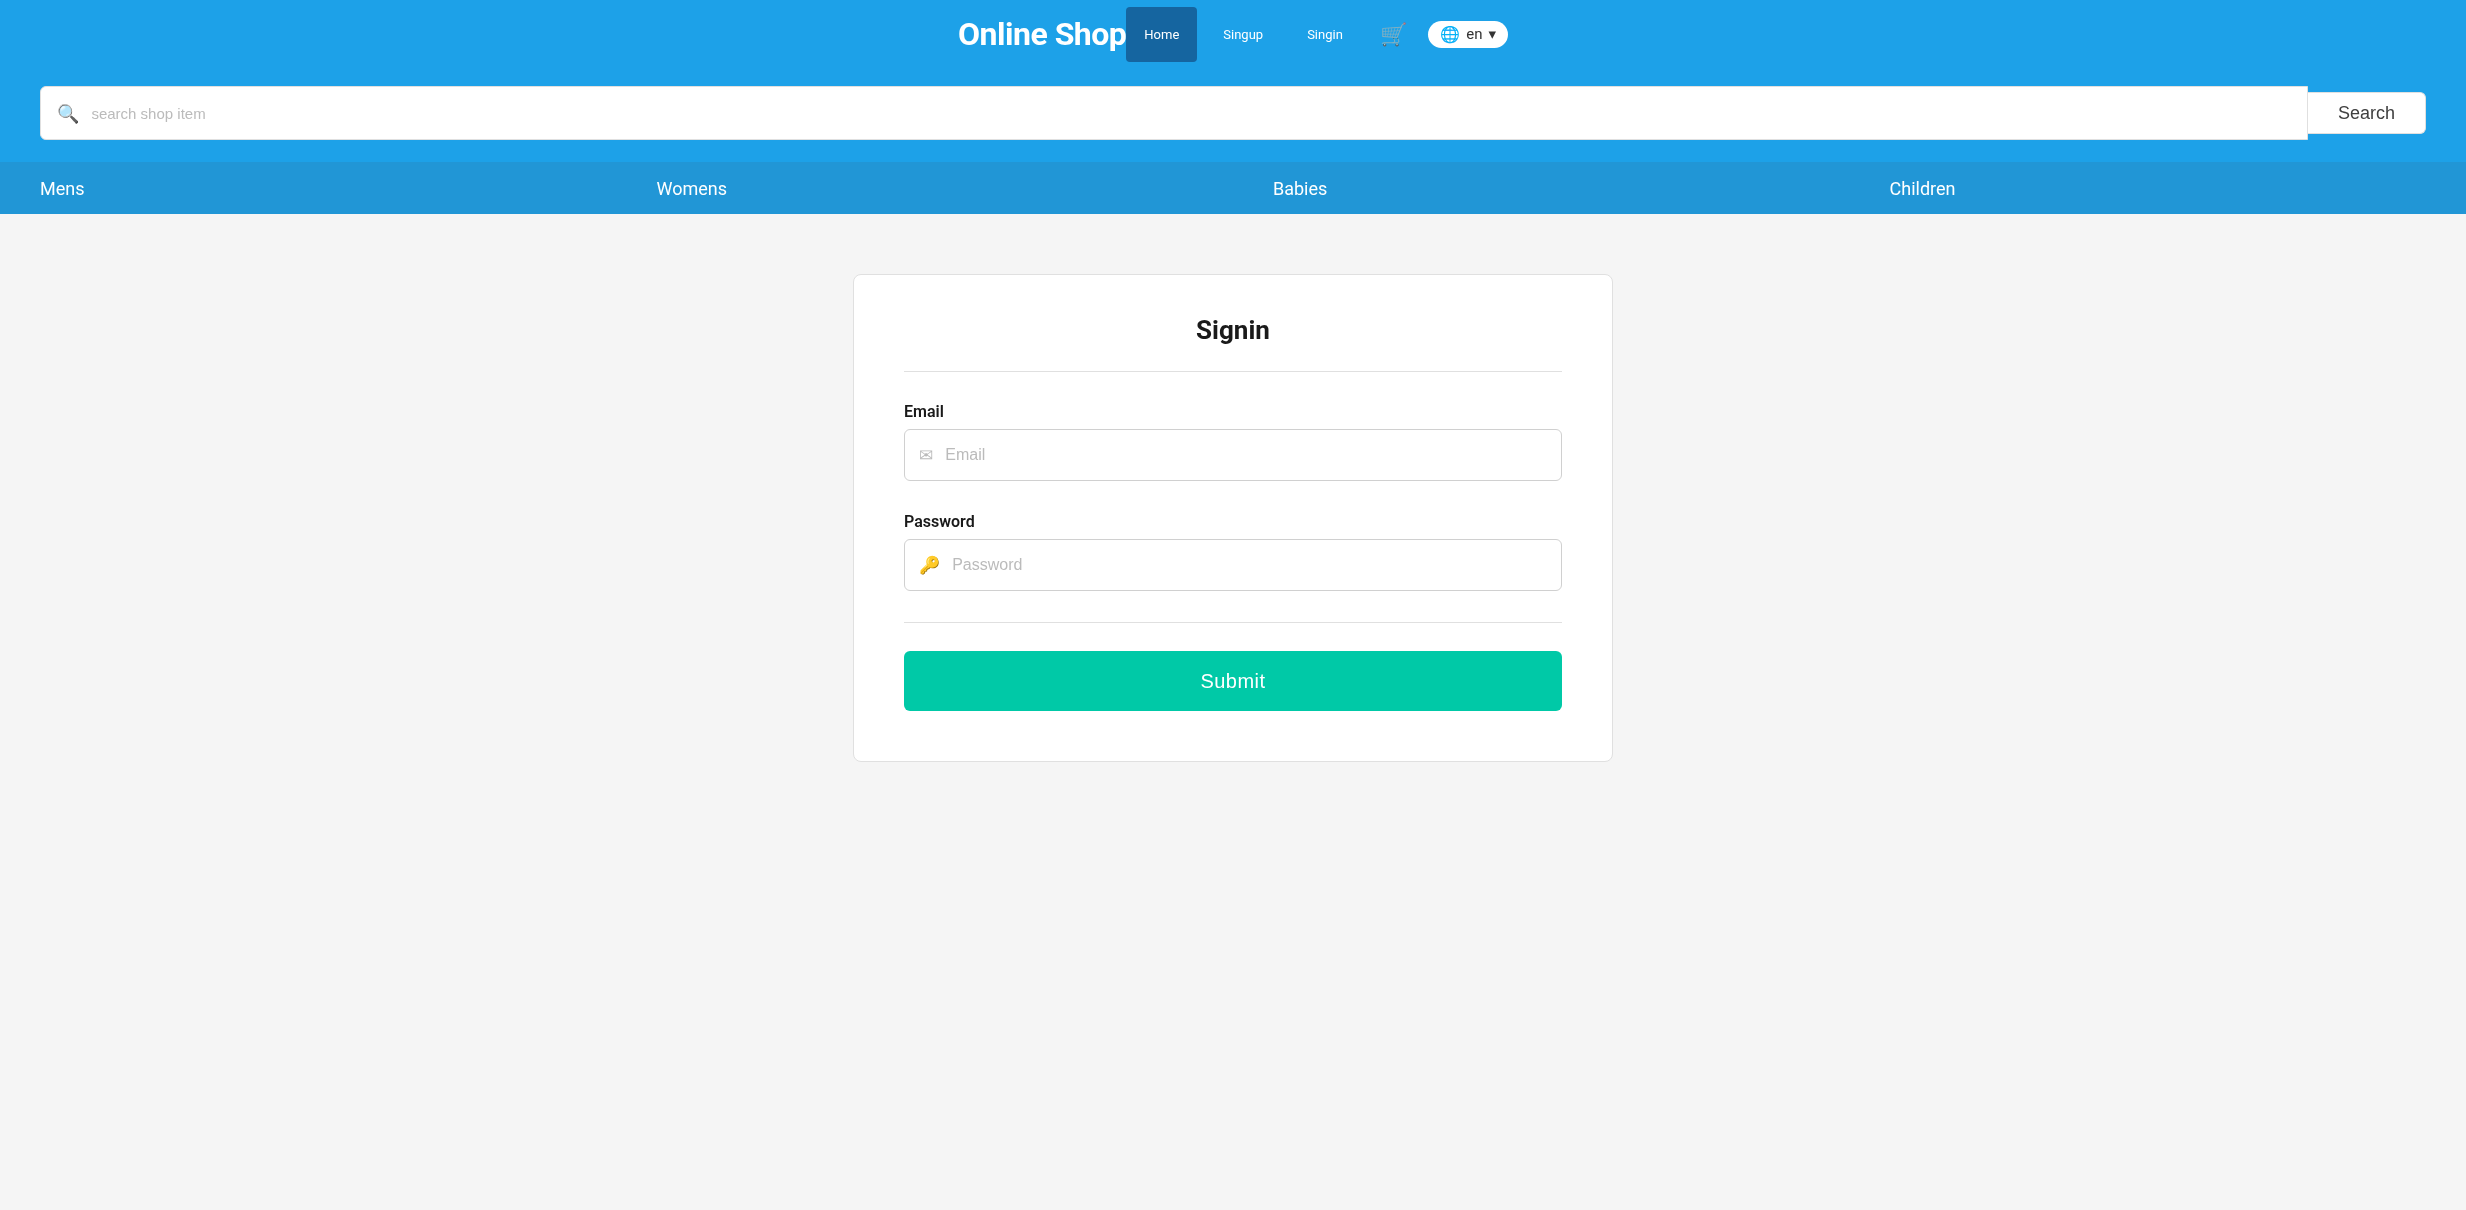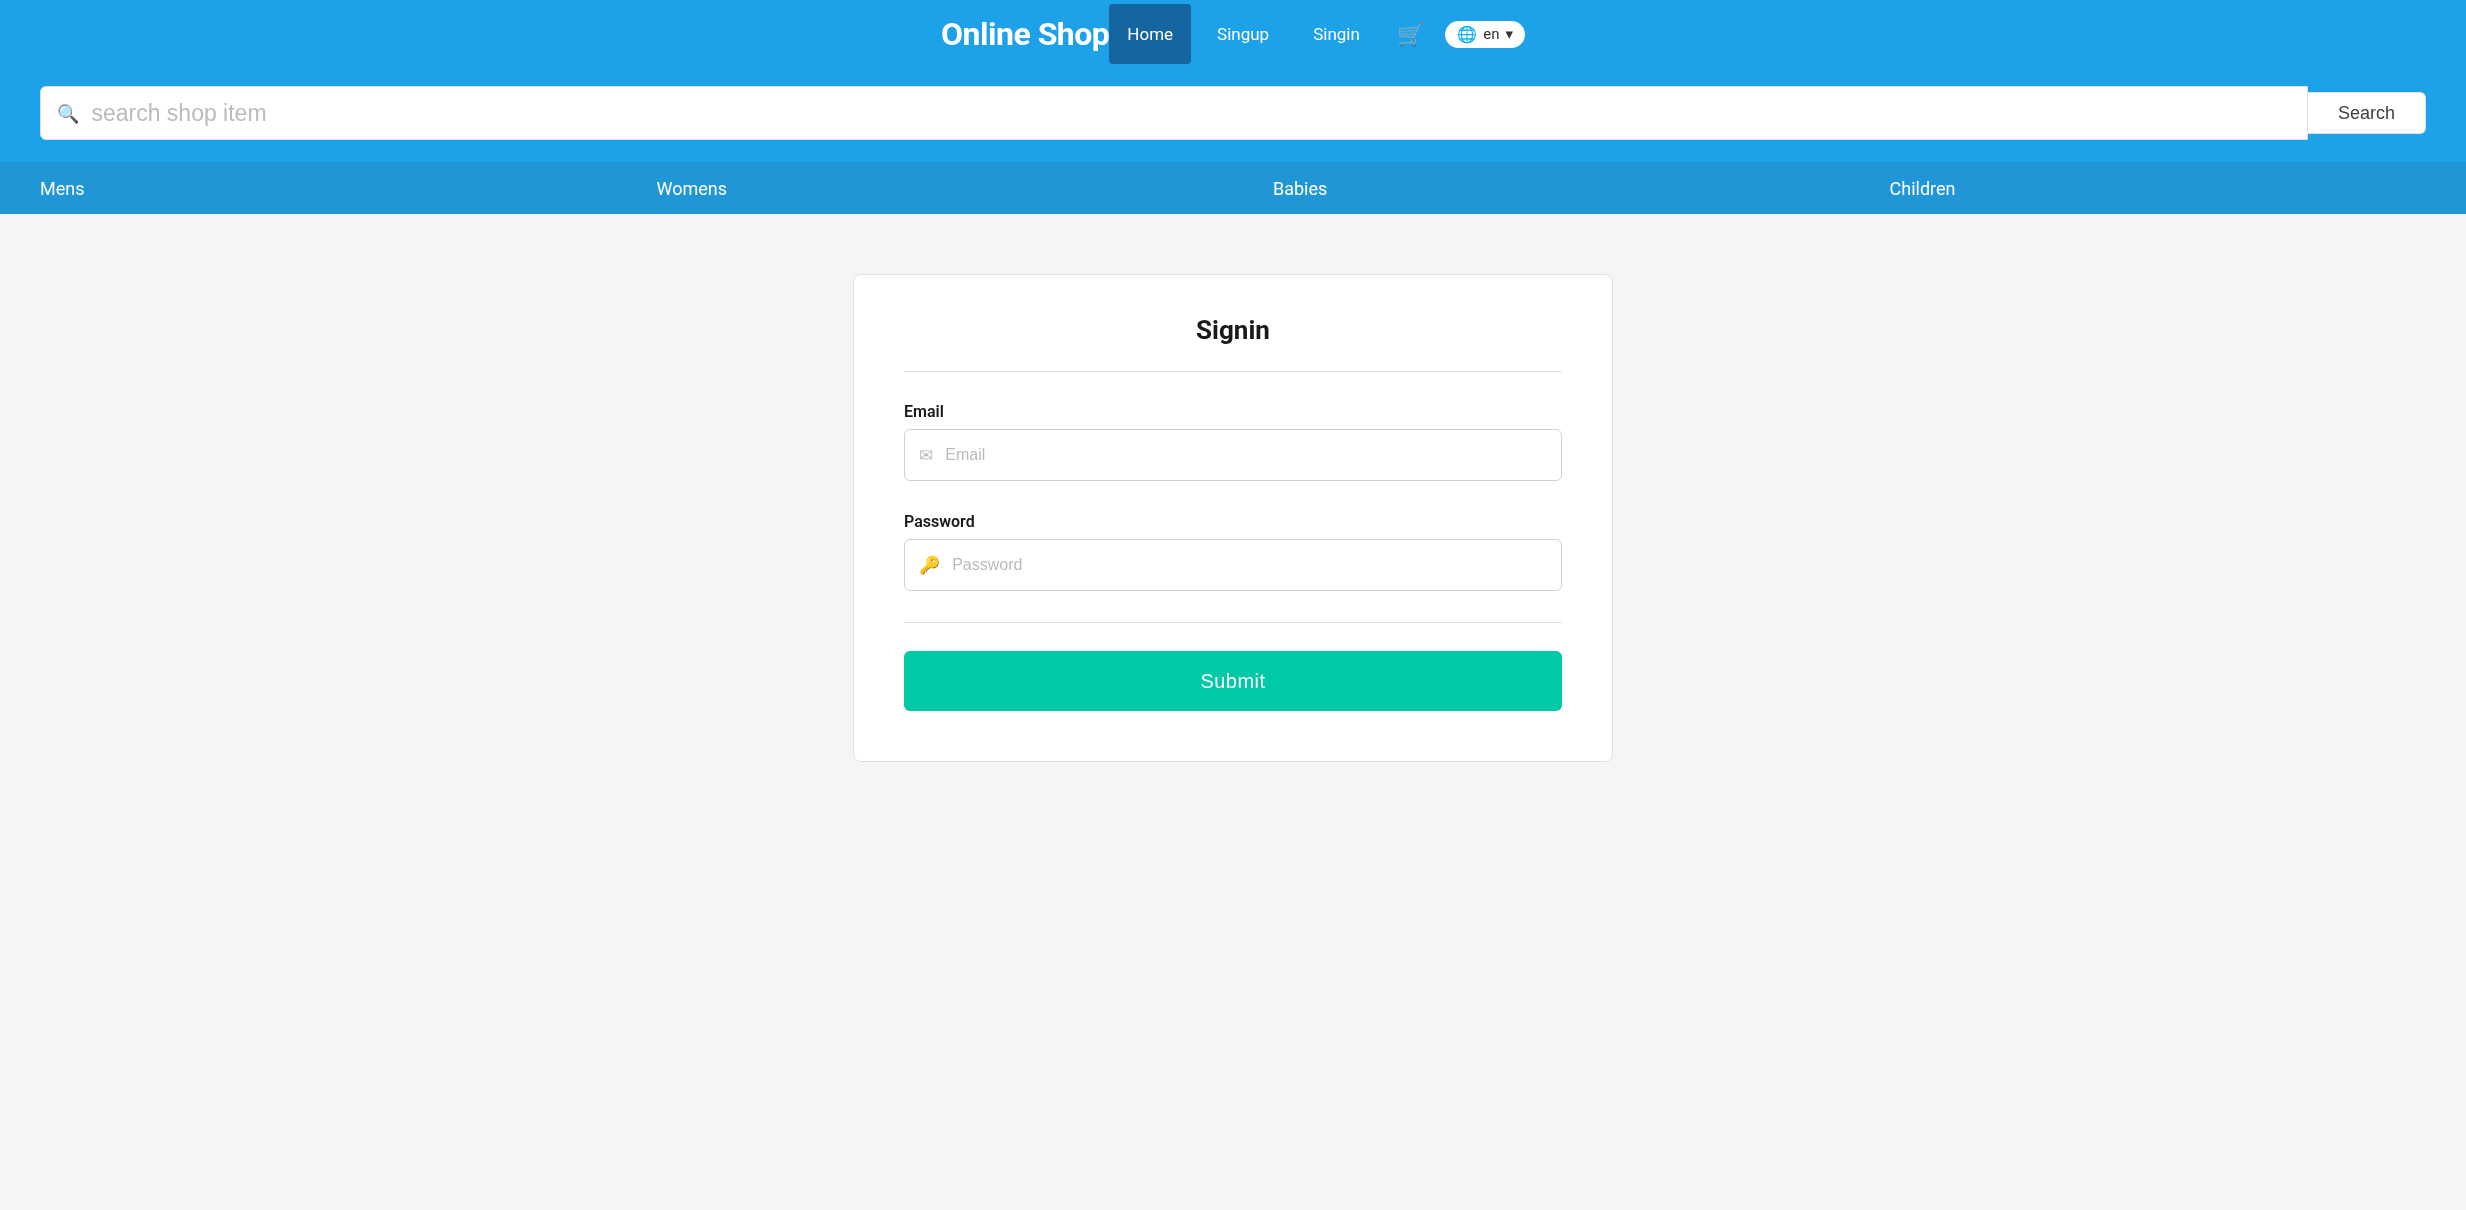--- a/index.html
+++ b/index.html
@@ -32,21 +32,21 @@
     }
 
     .header-nav {
       display: flex;
       align-items: center;
       gap: 8px;
     }
 
     .nav-item {
       color: #fff;
-      font-size: 17px;
+      font-size: 13px;
       padding: 20px 18px;
       border-radius: 4px;
       cursor: pointer;
       text-decoration: none;
     }
 
     .nav-item.active {
       background-color: #1565a0;
     }
 
@@ -96,21 +96,21 @@
 
     .search-input-icon {
       font-size: 18px;
       color: #aaa;
       margin-right: 12px;
     }
 
     .search-input {
       border: none;
       outline: none;
-      font-size: 23px;
+      font-size: 15px;
       color: #333;
       width: 100%;
       background: transparent;
     }
 
     .search-input::placeholder {
       color: #bbb;
     }
 
     .search-btn {

